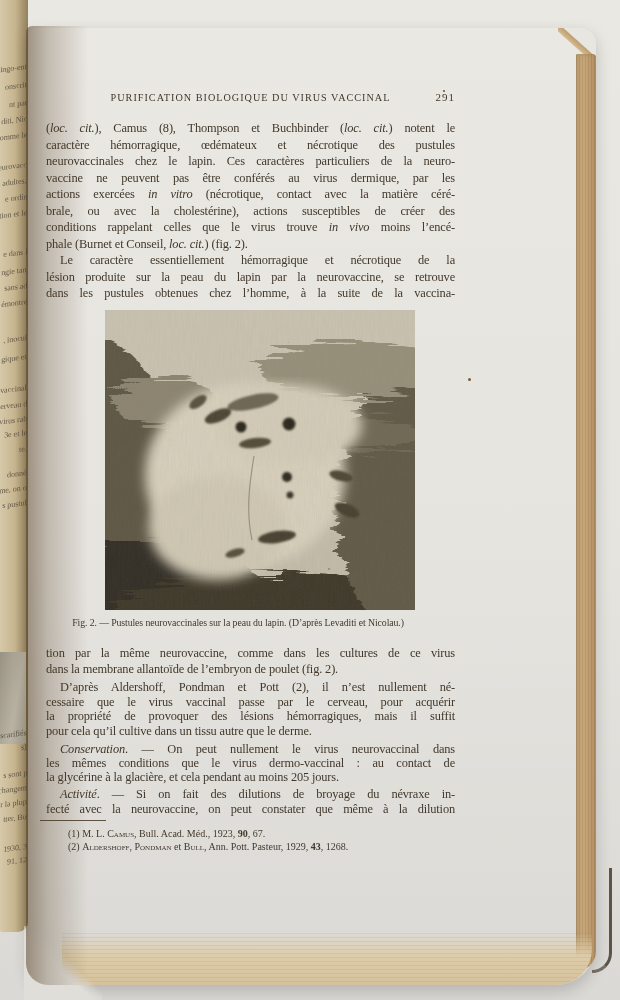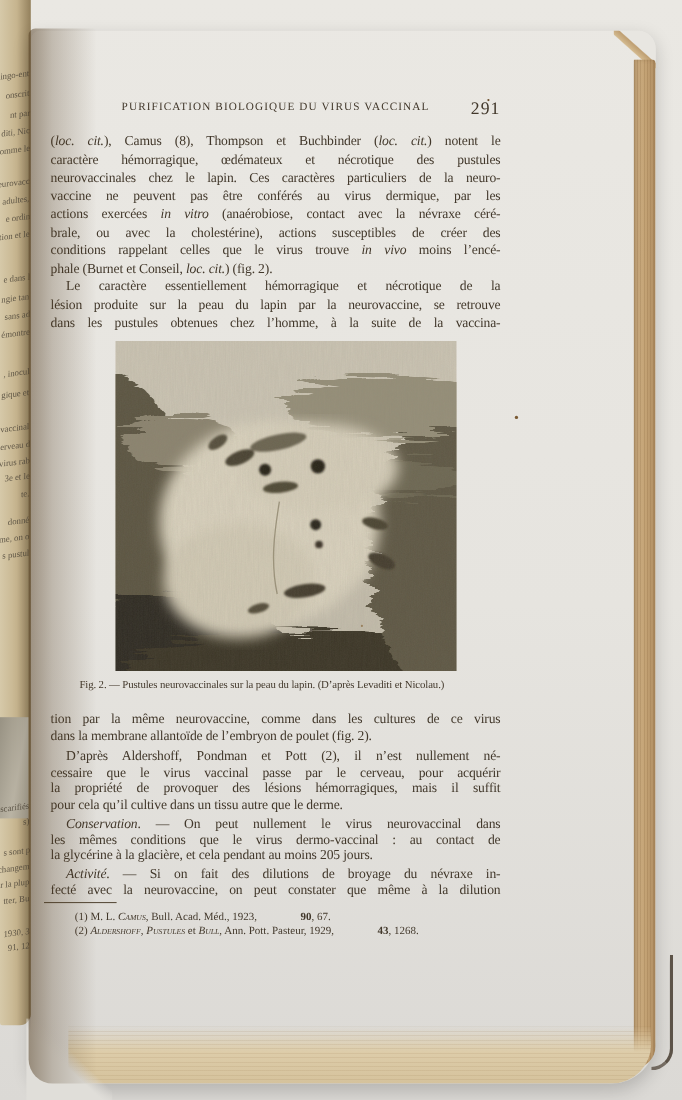--- a/index.html
+++ b/index.html
@@ -41,33 +41,33 @@
     border-radius:6px 0 0 22px;pointer-events:none;z-index:5;}
   .bl-wedge{position:absolute;left:24px;bottom:0;width:78px;height:74px;z-index:4;
     background:linear-gradient(to top right,#e0ded9 0%,#e0ded9 44%,rgba(224,222,217,0) 56%);}
   .cover-sliver{position:absolute;left:592px;top:868px;width:17px;height:102px;
     border-right:3px solid rgba(50,38,24,.75);border-bottom:3px solid rgba(50,38,24,.6);
     border-radius:0 0 30px 0;}
   
   .ink{color:#42382b;}
   .pheader{position:absolute;top:64px;left:18px;width:409px;text-align:center;
     font-size:10.2px;letter-spacing:1px;white-space:nowrap;}
-  .pnum{position:absolute;right:0;top:-1px;font-size:16px;letter-spacing:1px;}
+  .pnum{position:absolute;right:0;top:-1px;font-size:11px;letter-spacing:1px;}
   .tblock{position:absolute;left:18px;width:409px;font-size:12.4px;letter-spacing:-0.15px;}
   .b1{top:92px;line-height:16.5px;}
   .b2{top:618px;line-height:15.8px;}
   .b3{top:652px;line-height:14.6px;}
   .b4{top:714px;line-height:14px;}
   .b5{top:759px;line-height:14.6px;}
   .tline{text-align:left;}
   .tline.just{text-align:justify;text-align-last:justify;}
   .tline.ind{text-indent:14px;}
   .it{font-style:italic;}
-  .bd{font-weight:bold;margin-left:37px;}
-  .sc{font-variant:small-caps;font-style:italic;}
+  .bd{font-weight:bold;}
+  .sc{font-variant:small-caps;}
   .figure{position:absolute;left:77px;top:282px;width:310px;height:300px;}
   .figure svg{display:block;}
   .caption{position:absolute;left:0;top:589px;width:420px;text-align:center;
     font-size:9.8px;letter-spacing:-0.1px;white-space:nowrap;}
   .fnrule{position:absolute;left:12px;top:792px;width:66px;border-top:1px solid #5d5140;}
   .footnotes{position:absolute;left:18px;top:799px;width:409px;font-size:10px;line-height:13px;}
   .footnotes .tline{padding-left:22px;white-space:nowrap;}
   .speck{position:absolute;border-radius:50%;}
   .sp1{left:440px;top:350px;width:3px;height:3px;background:#7a5a33;}
   .sp2{left:415px;top:62px;width:2px;height:2px;background:#6b4d2c;}
@@ -125,21 +125,21 @@
     <div class="pheader">
       <span>PURIFICATION BIOLOGIQUE DU VIRUS VACCINAL</span>
       <span class="pnum">291</span>
     </div>
 
     <div class="tblock b1">
         <div class="tline just"><span>(</span><span class="it">loc. cit.</span><span>), Camus (8), Thompson et Buchbinder (</span><span class="it">loc. cit.</span><span>) notent le</span></div>
         <div class="tline just"><span>caractère hémorragique, œdémateux et nécrotique des pustules</span></div>
         <div class="tline just"><span>neurovaccinales chez le lapin. Ces caractères particuliers de la neuro-</span></div>
         <div class="tline just"><span>vaccine ne peuvent pas être conférés au virus dermique, par les</span></div>
-        <div class="tline just"><span>actions exercées </span><span class="it">in vitro</span><span> (anaérobiose, contact avec la névraxe céré-</span></div>
+        <div class="tline just"><span>actions exercées </span><span class="it">in vitro</span><span> (nécrotique, contact avec la matière céré-</span></div>
         <div class="tline just"><span>brale, ou avec la cholestérine), actions susceptibles de créer des</span></div>
         <div class="tline just"><span>conditions rappelant celles que le virus trouve </span><span class="it">in vivo</span><span> moins l’encé-</span></div>
         <div class="tline"><span>phale (Burnet et Conseil, </span><span class="it">loc. cit.</span><span>) (fig. 2).</span></div>
         <div class="tline just ind"><span>Le caractère essentiellement hémorragique et nécrotique de la</span></div>
         <div class="tline just"><span>lésion produite sur la peau du lapin par la neurovaccine, se retrouve</span></div>
         <div class="tline just"><span>dans les pustules obtenues chez l’homme, à la suite de la vaccina-</span></div>
       </div>
 
     <div class="figure">
       <svg viewBox="0 0 310 300" width="310" height="300" preserveAspectRatio="none">
@@ -215,21 +215,21 @@
         <div class="tline"><span>la glycérine à la glacière, et cela pendant au moins 205 jours.</span></div>
       </div>
     <div class="tblock b5">
         <div class="tline just ind"><span class="it">Activité</span><span>. — Si on fait des dilutions de broyage du névraxe in-</span></div>
         <div class="tline just"><span>fecté avec la neurovaccine, on peut constater que même à la dilution</span></div>
       </div>
 
     <div class="fnrule"></div>
     <div class="footnotes">
         <div class="tline"><span>(1) M. L. </span><span class="sc">Camus</span><span>, Bull. Acad. Méd., 1923, </span><span class="bd">90</span><span>, 67.</span></div>
-        <div class="tline"><span>(2) </span><span class="sc">Aldershoff</span><span>, </span><span class="sc">Pustules</span><span> et </span><span class="sc">Bull</span><span>, Ann. Pott. Pasteur, 1929, </span><span class="bd">43</span><span>, 1268.</span></div>
+        <div class="tline"><span>(2) </span><span class="sc">Aldershoff</span><span>, </span><span class="sc">Pondman</span><span> et </span><span class="sc">Bull</span><span>, Ann. Pott. Pasteur, 1929, </span><span class="bd">43</span><span>, 1268.</span></div>
       </div>
 
     <div class="speck sp1"></div>
     <div class="speck sp2"></div>
     <div class="speck sp3"></div>
   </div>
 
   <div class="bl-wedge"></div>
   <div class="gutter-shadow"></div>
   <div class="cover-sliver"></div>

